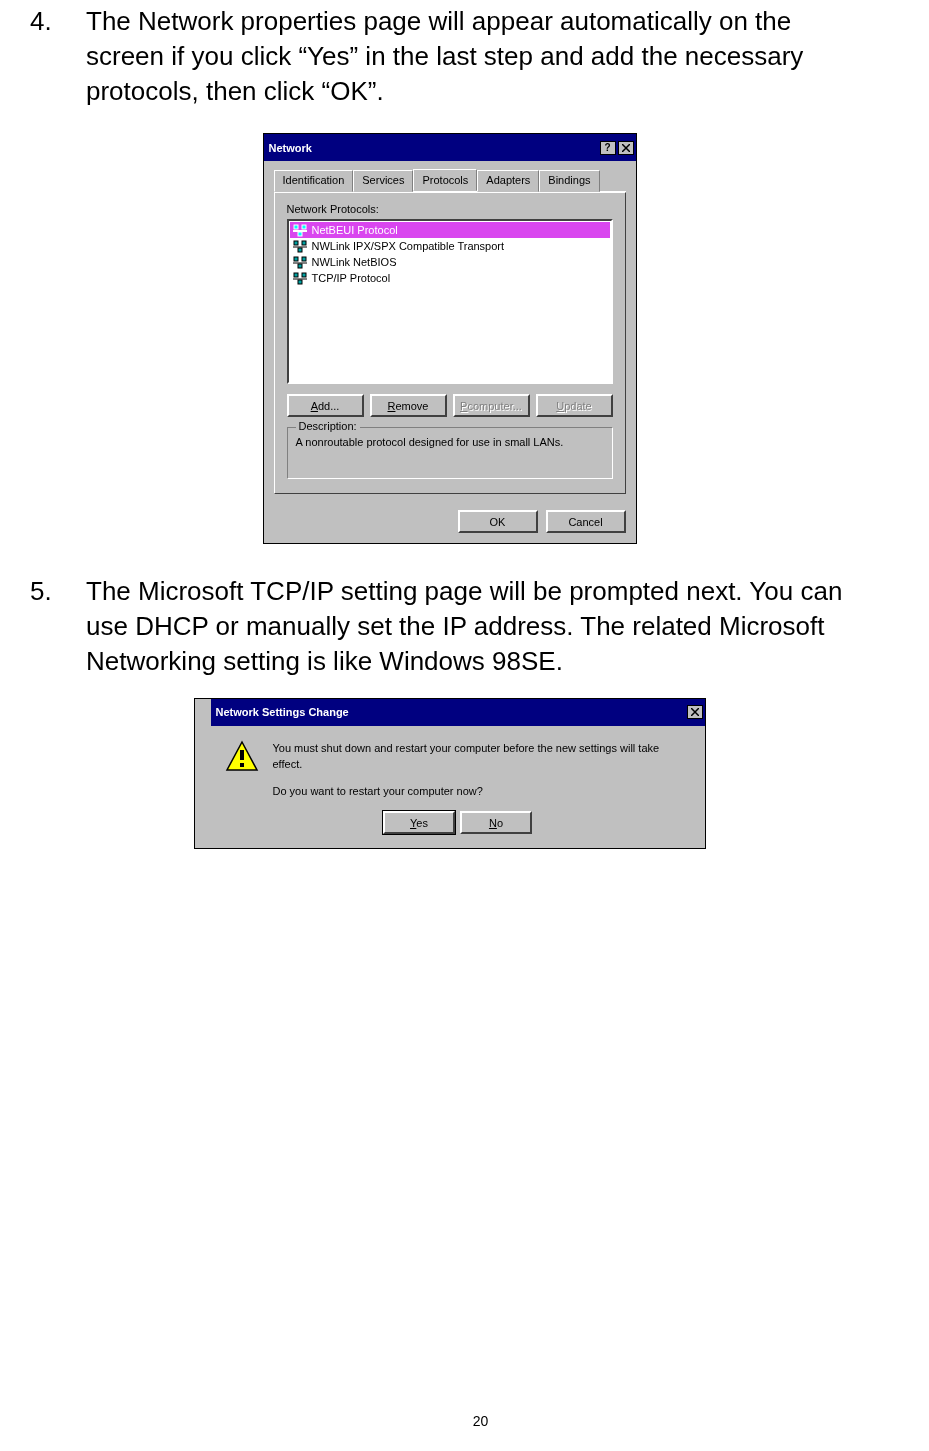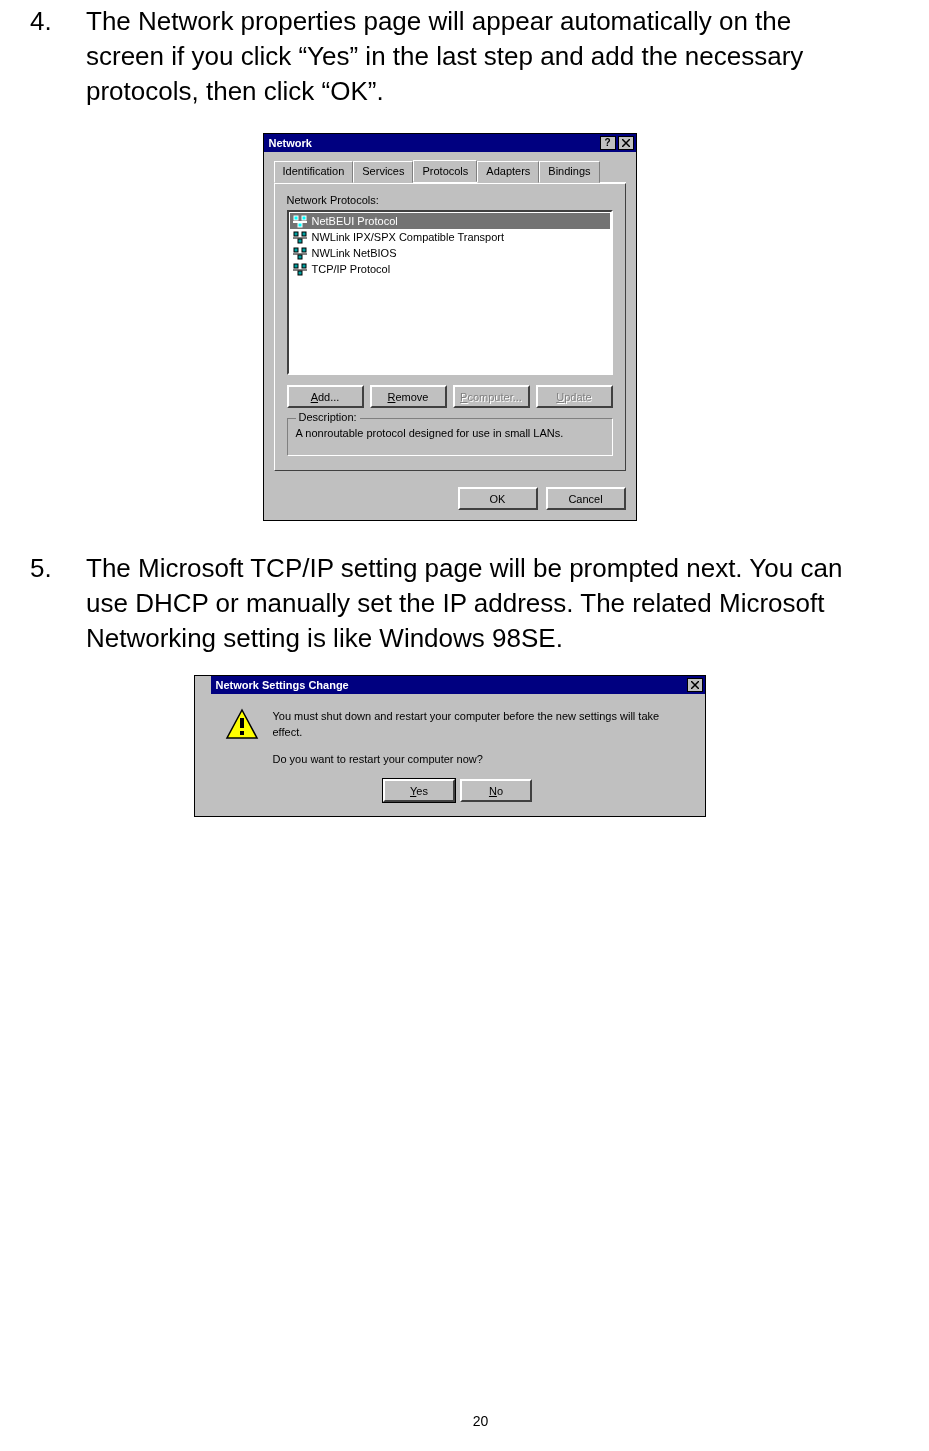--- a/index.html
+++ b/index.html
@@ -8,44 +8,44 @@
   .step-num{width:56px;flex:0 0 56px;}
   .step-text{flex:1;}
   .figure-center{display:flex;justify-content:center;}
   .mt-step1{margin-top:0;}
   .mt-fig1{margin-top:24px;margin-bottom:28px;}
   .mt-step2{margin-top:30px;}
   .mt-fig2{margin-top:18px;}
 
   
   .win-font{font-family:"MS Sans Serif",Tahoma,Arial,sans-serif;font-size:11px;color:#000;}
-  .titlebar{display:flex;align-items:center;background:#000080;color:#fff;height:18px;padding:0 2px;}
+  .titlebar{display:flex;align-items:center;background:#000080;color:#fff;height:27px;padding:0 2px;}
   .titlebar .title{flex:1;font-weight:bold;padding-left:3px;}
   .tbar-btn{width:16px;height:14px;background:#c0c0c0;border:1px solid #000;display:flex;align-items:center;justify-content:center;margin-left:2px;font-size:10px;line-height:10px;font-weight:bold;color:#000;box-sizing:border-box;}
   .tbar-btn svg{display:block;}
   .raised{border:2px solid;border-color:#fff #404040 #404040 #fff;background:#c0c0c0;box-sizing:border-box;}
   .sunken{border:2px solid;border-color:#404040 #fff #fff #404040;background:#fff;box-sizing:border-box;}
   .btn{height:23px;display:flex;align-items:center;justify-content:center;text-align:center;}
   .btn.disabled{color:#808080;text-shadow:1px 1px 0 #fff;}
   .ul{text-decoration:underline;}
 
   
   .dlg1{width:372px;background:#c0c0c0;border:1px solid #000;}
   .dlg1-body{padding:8px 10px 10px 10px;}
   .tabs{display:flex;border-bottom:1px solid #fff;position:relative;}
   .tab{padding:3px 8px;border:1px solid;border-color:#fff #808080 #c0c0c0 #fff;background:#c0c0c0;margin-right:0;position:relative;top:1px;}
   .tab.active{background:#c0c0c0;border-bottom:1px solid #c0c0c0;z-index:3;top:0;padding-top:4px;padding-bottom:4px;}
   .tab-panel{border:1px solid;border-color:#fff #404040 #404040 #fff;padding:10px 12px 14px 12px;background:#c0c0c0;}
   .listbox{height:165px;overflow:hidden;padding:1px;}
   .list-item{display:flex;align-items:center;height:16px;padding:0 2px;}
-  .list-item.sel{background:#737373;color:#fff;}
+  .list-item.sel{background:#d946ef;color:#fff;}
   .proto-icon{width:16px;height:14px;margin-right:4px;flex:0 0 16px;}
   .btnrow{display:flex;gap:6px;margin-top:10px;justify-content:center;}
   .btnrow .btn{flex:1;}
-  .group{border:1px solid;border-color:#808080 #fff #fff #808080;margin-top:10px;padding:8px 8px 16px 8px;position:relative;}
+  .group{border:1px solid;border-color:#808080 #fff #fff #808080;margin-top:10px;padding:8px 8px 30px 8px;position:relative;}
   .group-label{position:absolute;top:-8px;left:8px;background:#c0c0c0;padding:0 3px;}
   .dlg1-footer{display:flex;justify-content:flex-end;gap:8px;padding:6px 10px 10px 10px;}
   .dlg1-footer .btn{width:80px;}
 
   
   .dlg2{width:494px;background:#c0c0c0;border:1px solid #000;padding-left:16px;}
   .dlg2-body{display:flex;padding:14px 14px 8px 14px;}
   .warn-icon{width:34px;height:34px;flex:0 0 34px;margin-right:14px;}
   .dlg2-text{flex:1;line-height:1.5;}
   .dlg2-footer{display:flex;justify-content:center;gap:5px;padding:4px 0 14px 0;}

